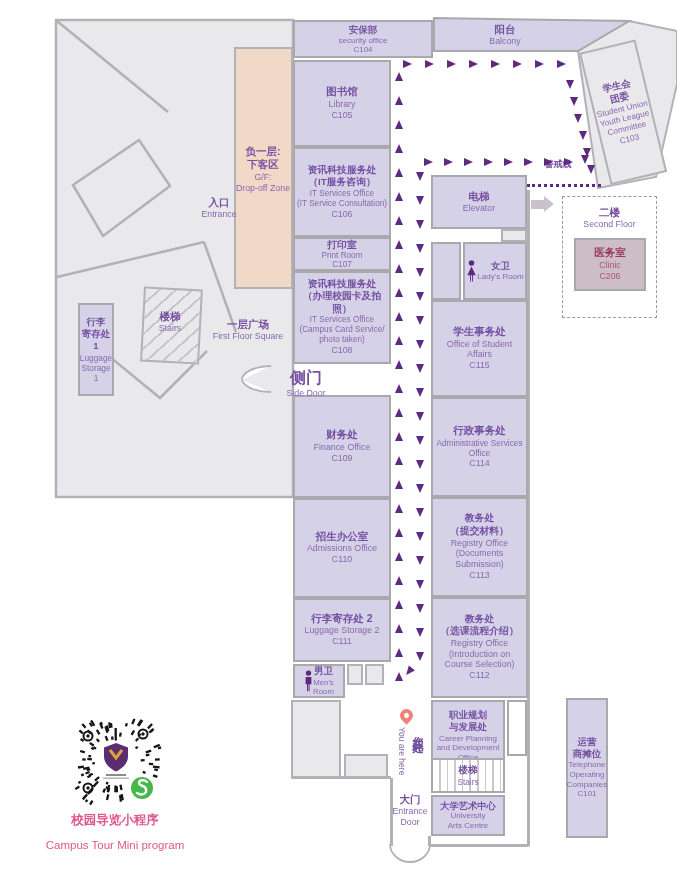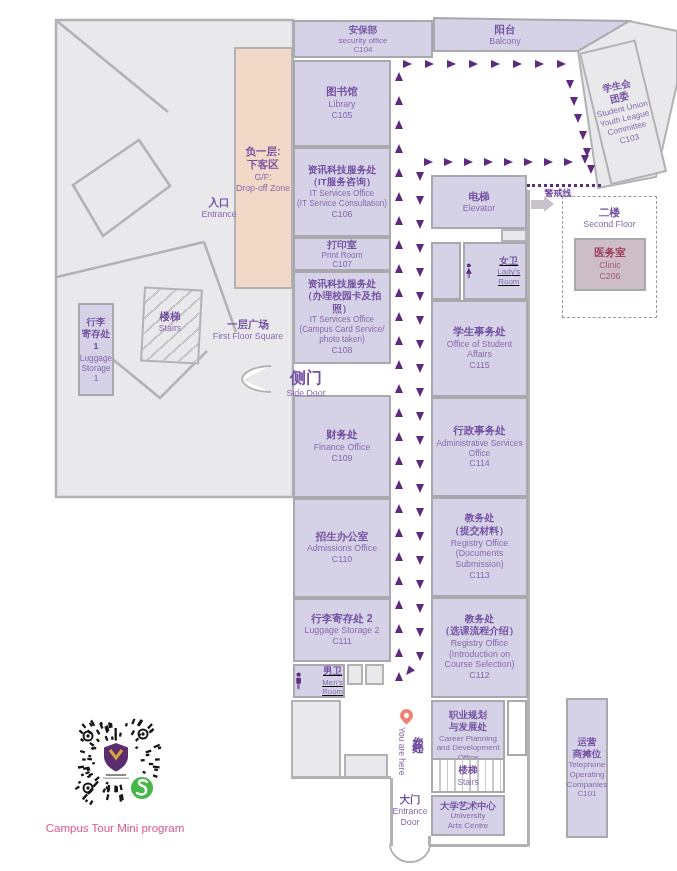--- a/index.html
+++ b/index.html
@@ -3,21 +3,21 @@
 <meta charset="utf-8">
 <style>
   html,body{margin:0;padding:0;background:#fff;font-family:"Liberation Sans",sans-serif;}
   #canvas{position:relative;width:677px;height:871px;background:#fff;overflow:hidden;}
   #overlay{position:absolute;left:0;top:0;z-index:0;}
   .box{position:absolute;box-sizing:border-box;border:2px solid #a9a9ad;background:#d5d2e7;
        display:flex;flex-direction:column;align-items:center;justify-content:center;
        text-align:center;z-index:1;}
   .gray{background:#e9e9ec;border-color:#b2b2b6;}
   .whitebox{background:#fff;}
-  .row{flex-direction:row;gap:20px;text-decoration:underline;}
+  .row{flex-direction:row;gap:0;}
   .zh{font-weight:bold;font-size:10.5px;line-height:1.28;color:#7450a2;white-space:pre-line;}
   .en{font-size:8.8px;line-height:1.22;color:#8767ae;white-space:pre-line;}
   .code{font-size:8.8px;line-height:1.35;color:#8767ae;}
   .sm .zh{font-size:9.5px;} .sm .en{font-size:8.3px;}
   .flabel{position:absolute;text-align:center;z-index:2;}
   .clinicbox{background:#ccbdc7;}
   .clinicbox .zh{color:#9c3b5b;} .clinicbox .en,.clinicbox .code{color:#a55a73;}
   .sfbox{position:absolute;box-sizing:border-box;border:1.6px dashed #9a9aa0;background:#fff;
          z-index:1;text-align:center;padding-top:9px;}
   .wall{position:absolute;background:#b2b2b6;z-index:1;}
@@ -234,21 +234,21 @@
   </div>
   <div class="box sm" style="left:566px;top:698px;width:42px;height:140px;">
     <div class="zh">运营
 商摊位</div>
     <div class="en" style="font-size:8px;">Telephone
 Operating
 Companies</div>
     <div class="code" style="font-size:8px;">C101</div>
   </div>
 
-  <div class="flabel" style="left:530px;top:188px;width:56px;">
+  <div class="flabel" style="left:530px;top:159px;width:56px;">
     <div class="zh" style="font-size:9px;">警戒线</div>
   </div>
   <div class="wline"></div>
   <div class="barrow"></div>
   <div class="sfbox" style="left:562px;top:196px;width:95px;height:122px;">
     <div class="zh">二楼</div>
     <div class="en">Second Floor</div>
   </div>
   <div class="box clinicbox" style="left:574px;top:238px;width:72px;height:53px;border-color:#a9a9ad;">
     <div class="zh">医务室</div>
@@ -353,20 +353,21 @@
     <circle cx="22" cy="76" r="4.5" fill="none" stroke="#151515" stroke-width="2"></circle>
     <circle cx="22" cy="76" r="1.7" fill="#151515"></circle>
     <path d="M50,31 l12,4.5 v9 c0,10 -12,15 -12,15 c0,0 -12,-5 -12,-15 v-9 z" fill="#5b2d6e"></path>
     <path d="M44,38 l6,8 6,-8" stroke="#d9a33c" stroke-width="3" fill="none"></path>
     <rect x="40" y="62" width="20" height="2" fill="#8a8a8a"></rect>
     <rect x="37" y="65.5" width="26" height="1.5" fill="#b5b5b5"></rect>
     <circle cx="76" cy="76" r="11" fill="#45b849"></circle>
     <path d="M71,81 c5,3 10,1 9,-4 c-1,-4 -7,-3 -7,-6 c0,-3 5,-4 8,-1" stroke="#fff" stroke-width="2.4" fill="none" stroke-linecap="round"></path>
   </svg>
   <div class="flabel" style="left:15px;top:812px;width:200px;">
+    <div class="pinktext" style="font-weight:bold;font-size:12.5px;">校园导览小程序</div>
     <div class="pinktext" style="font-size:11.5px;margin-top:10px;">Campus Tour Mini program</div>
   </div>
 
 <div class="arr up" style="left: 395px; top: 672px;"></div>
     <div class="arr up" style="left: 395px; top: 648px;"></div>
     <div class="arr up" style="left: 395px; top: 624px;"></div>
     <div class="arr up" style="left: 395px; top: 600px;"></div>
     <div class="arr up" style="left: 395px; top: 576px;"></div>
     <div class="arr up" style="left: 395px; top: 552px;"></div>
     <div class="arr up" style="left: 395px; top: 528px;"></div>

